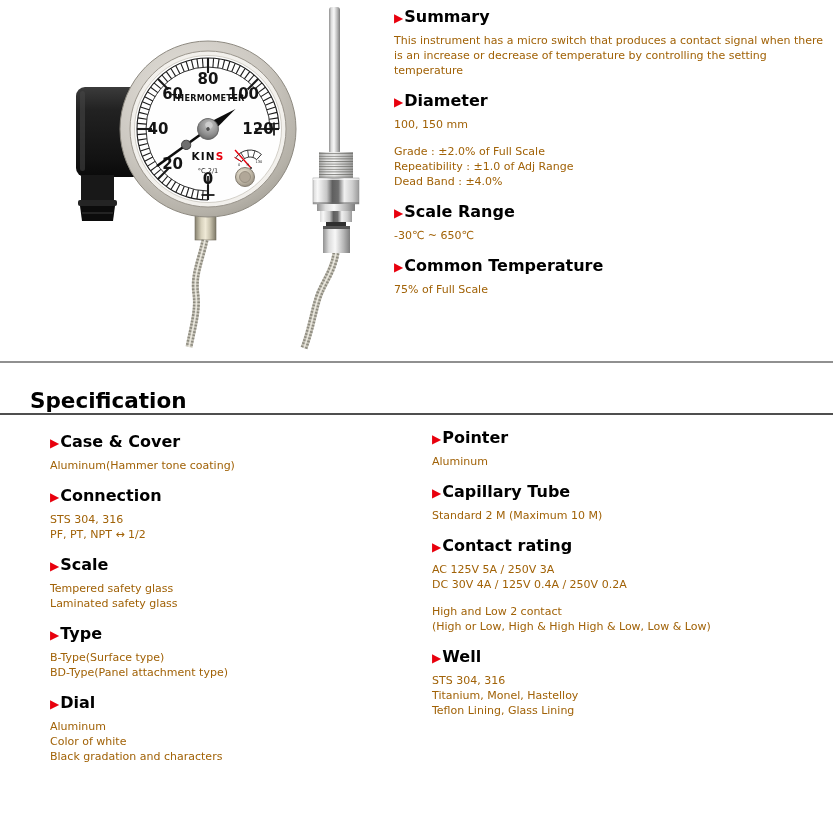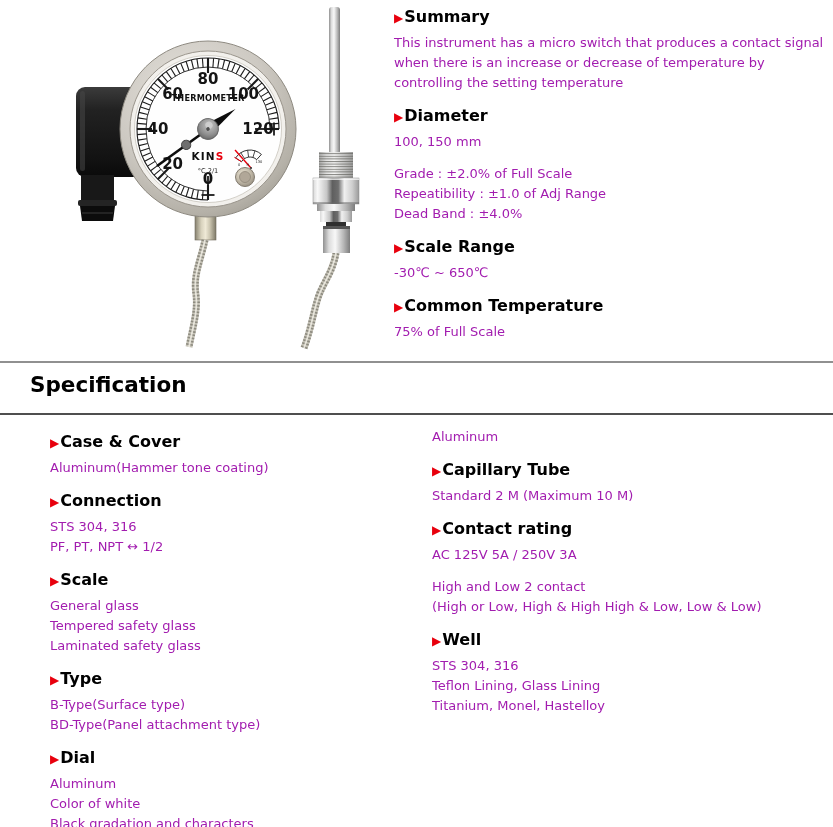--- a/index.html
+++ b/index.html
@@ -6,30 +6,30 @@
   body{
     width:833px;height:827px;background:#ffffff;position:relative;overflow:hidden;
     font-family:"DejaVu Sans","Liberation Sans",sans-serif;color:#1c1c1c;
   }
   .page{position:absolute;inset:0;}
 
   
   .section{margin-bottom:12px;}
   .sec-head{font-size:16px;font-weight:bold;color:#000;line-height:22px;margin-bottom:4px;letter-spacing:0;}
   .tri{color:#e8000d;font-size:12px;margin-right:1px;}
-  .sec-line{font-size:13px;line-height:20px;color:#a21caf;}
+  .sec-line{font-size:11px;line-height:15px;color:#a16207;}
 
   #info-col{position:absolute;left:394px;top:6px;width:436px;}
   #spec-left{position:absolute;left:50px;top:431px;width:372px;}
   #spec-right{position:absolute;left:432px;top:427px;width:398px;}
 
   .rule{position:absolute;left:0;right:0;height:0;}
   .rule-a{top:361px;border-top:2px solid #909090;}
   .rule-b{top:413px;border-top:2px solid #4f4f4f;}
-  .spec-title{position:absolute;left:30px;top:372px;font-size:21.5px;font-weight:bold;color:#000;}
+  .spec-title{position:absolute;left:30px;top:388px;font-size:21.5px;font-weight:bold;color:#000;}
 
   
   .dial-num{font-family:"DejaVu Sans",sans-serif;font-weight:bold;font-size:15px;fill:#141414;}
   .dial-title{font-family:"DejaVu Sans",sans-serif;font-weight:bold;font-size:8.2px;fill:#111;letter-spacing:.2px;}
   .brand-k{font-family:"DejaVu Sans",sans-serif;font-weight:bold;font-size:10.5px;fill:#0e0e0e;letter-spacing:1.2px;}
   .brand-s{fill:#e8000d;}
   .dial-unit{font-family:"DejaVu Sans",sans-serif;font-size:6.6px;fill:#2a2a2a;}
   .subdial-lbl{font-family:"DejaVu Sans",sans-serif;font-size:3.6px;fill:#222;}
 </style>
 </head>
@@ -275,52 +275,53 @@
         <div class="sec-head"><span class="tri">▶</span><span>Case &amp; Cover</span></div>
         <div class="sec-line">Aluminum(Hammer tone coating)</div>
       </div>
       <div class="section">
         <div class="sec-head"><span class="tri">▶</span><span>Connection</span></div>
         <div class="sec-line">STS 304, 316</div>
         <div class="sec-line">PF, PT, NPT ↔ 1/2</div>
       </div>
       <div class="section">
         <div class="sec-head"><span class="tri">▶</span><span>Scale</span></div>
-        <div class="sec-line">General glass</div>
         <div class="sec-line">Tempered safety glass</div>
         <div class="sec-line">Laminated safety glass</div>
       </div>
       <div class="section">
         <div class="sec-head"><span class="tri">▶</span><span>Type</span></div>
         <div class="sec-line">B-Type(Surface type)</div>
         <div class="sec-line">BD-Type(Panel attachment type)</div>
       </div>
       <div class="section">
         <div class="sec-head"><span class="tri">▶</span><span>Dial</span></div>
         <div class="sec-line">Aluminum</div>
         <div class="sec-line">Color of white</div>
         <div class="sec-line">Black gradation and characters</div>
       </div>
     </div>
   <div id="spec-right">
       <div class="section">
+        <div class="sec-head"><span class="tri">▶</span><span>Pointer</span></div>
         <div class="sec-line">Aluminum</div>
       </div>
       <div class="section">
         <div class="sec-head"><span class="tri">▶</span><span>Capillary Tube</span></div>
         <div class="sec-line">Standard 2 M (Maximum 10 M)</div>
       </div>
       <div class="section">
         <div class="sec-head"><span class="tri">▶</span><span>Contact rating</span></div>
         <div class="sec-line">AC 125V 5A / 250V 3A</div>
+        <div class="sec-line">DC 30V 4A / 125V 0.4A / 250V 0.2A</div>
       </div>
       <div class="section">
         <div class="sec-line">High and Low 2 contact</div>
         <div class="sec-line">(High or Low, High &amp; High High &amp; Low, Low &amp; Low)</div>
       </div>
       <div class="section">
         <div class="sec-head"><span class="tri">▶</span><span>Well</span></div>
         <div class="sec-line">STS 304, 316</div>
+        <div class="sec-line">Titanium, Monel, Hastelloy</div>
         <div class="sec-line">Teflon Lining, Glass Lining</div>
-        <div class="sec-line">Titanium, Monel, Hastelloy</div>
       </div>
     </div>
 </div>
 
 </body></html>

